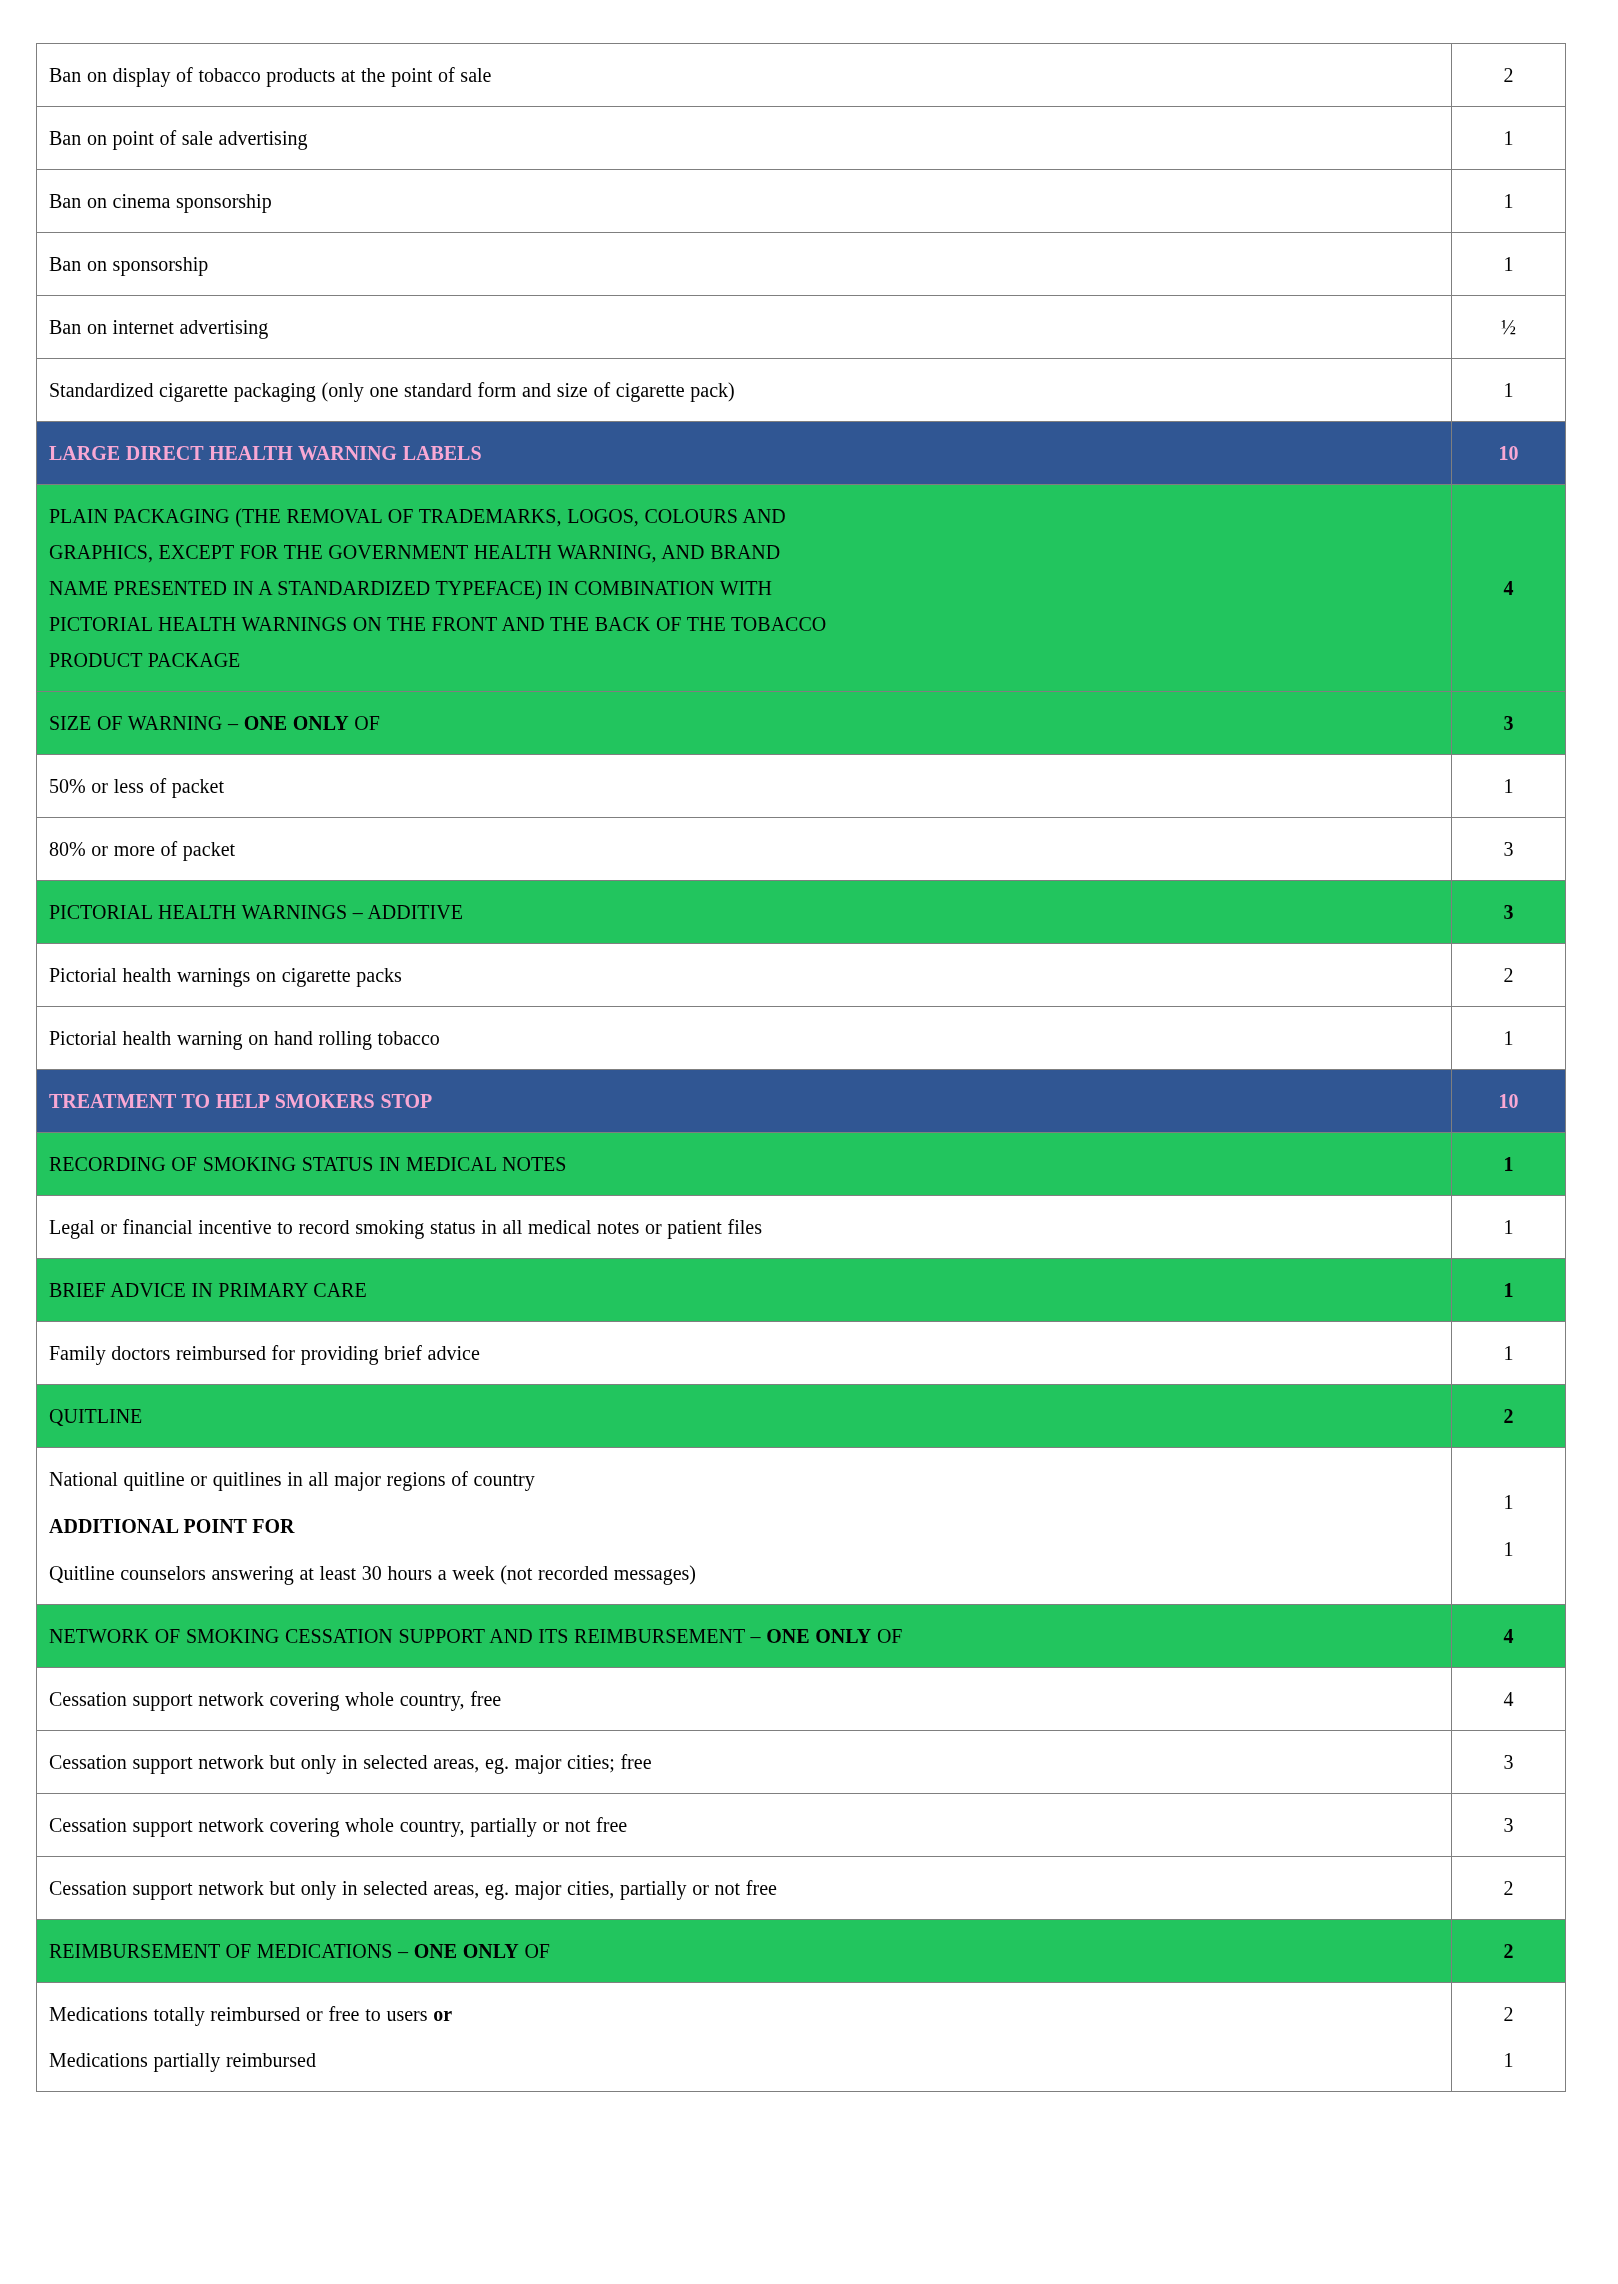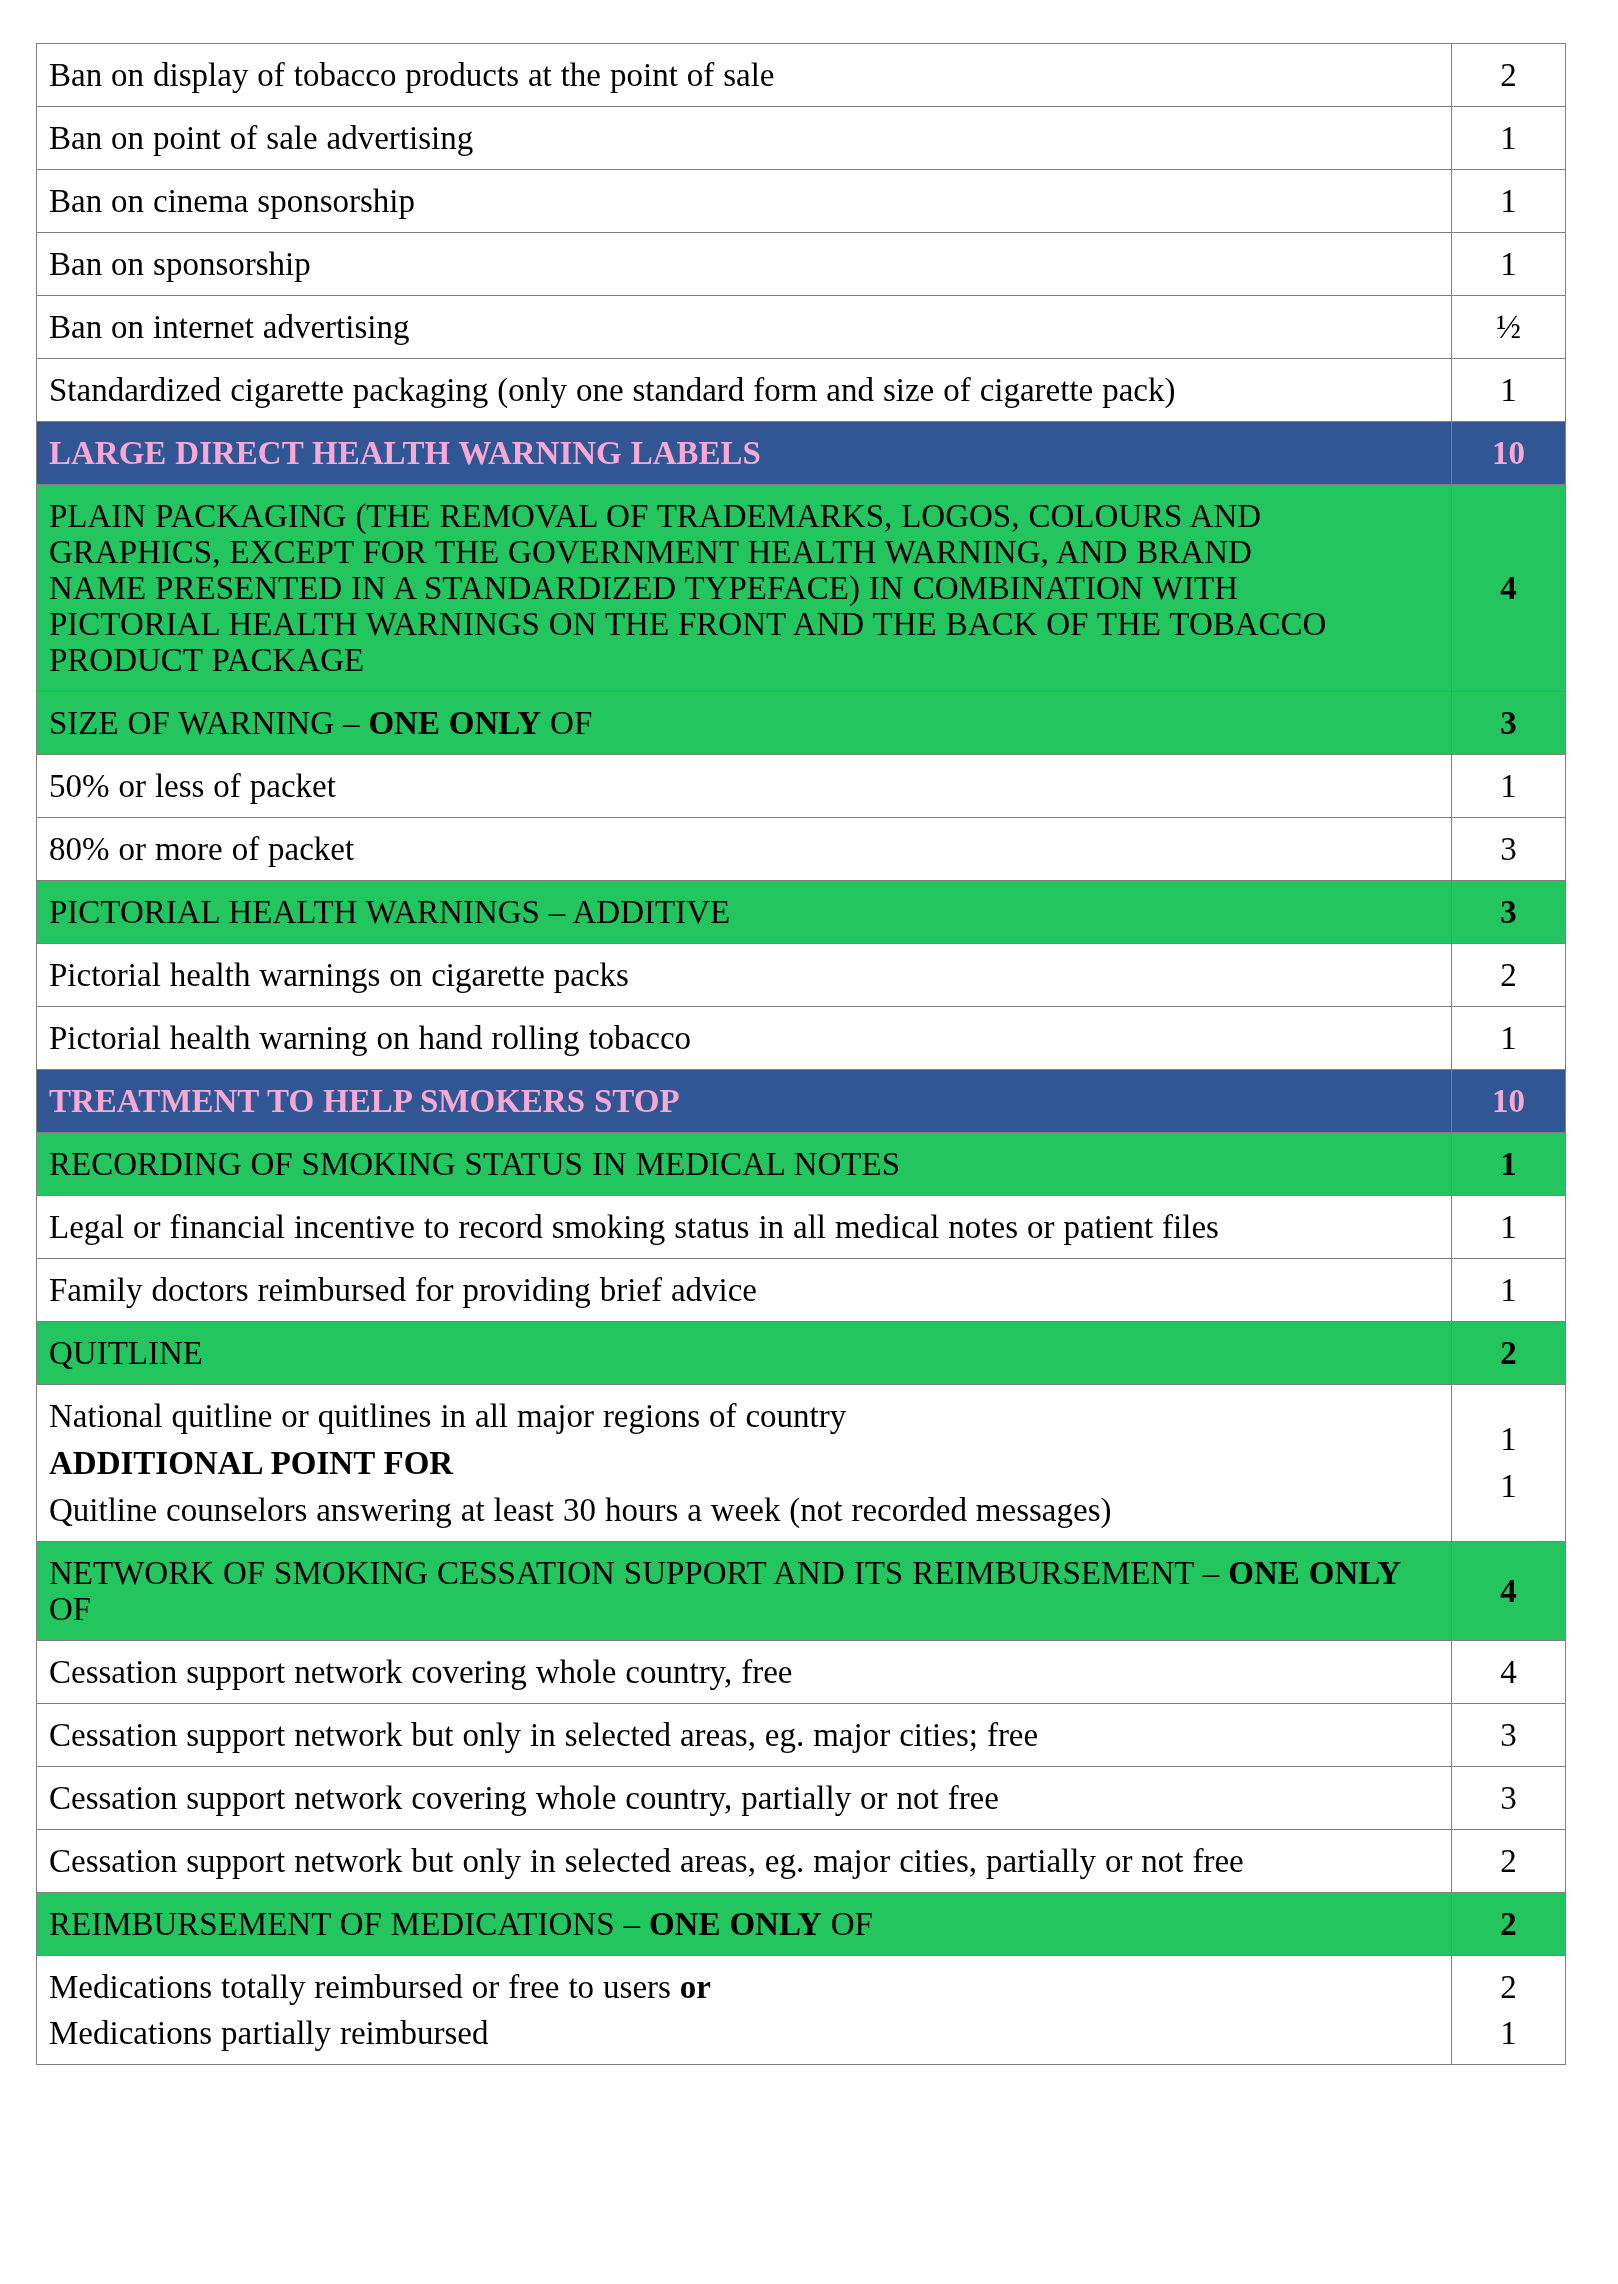--- a/index.html
+++ b/index.html
@@ -25,21 +25,21 @@
     left: 36px;
     top: 43px;
     width: 1529px;
     border-collapse: collapse;
     table-layout: fixed;
   }
   col.col-criterion { width: 1415px; }
   col.col-points    { width: 114px; }
   td {
     border: 1.3px solid #7f7f7f;
-    font-size: 33px;
+    font-size: 20px;
     line-height: 36px;
     vertical-align: middle;
     word-spacing: 0.7px;
   }
   td.cell-criterion {
     padding: 13px 16px 13px 12px;
     text-align: left;
   }
   td.cell-points {
     padding: 13px 2.7px;
@@ -203,20 +203,28 @@
           </td>
         </tr>
         <tr class="row-item">
           <td class="cell-criterion">
             <div class="para"><span>Legal or financial incentive to record smoking status in all medical notes or patient files</span></div>
           </td>
           <td class="cell-points">
             <div class="pts">1</div>
           </td>
         </tr>
+        <tr class="row-subhead">
+          <td class="cell-criterion">
+            <div class="para"><span>BRIEF ADVICE IN PRIMARY CARE</span></div>
+          </td>
+          <td class="cell-points b">
+            <div class="pts">1</div>
+          </td>
+        </tr>
         <tr class="row-item">
           <td class="cell-criterion">
             <div class="para"><span>Family doctors reimbursed for providing brief advice</span></div>
           </td>
           <td class="cell-points">
             <div class="pts">1</div>
           </td>
         </tr>
         <tr class="row-subhead">
           <td class="cell-criterion">

